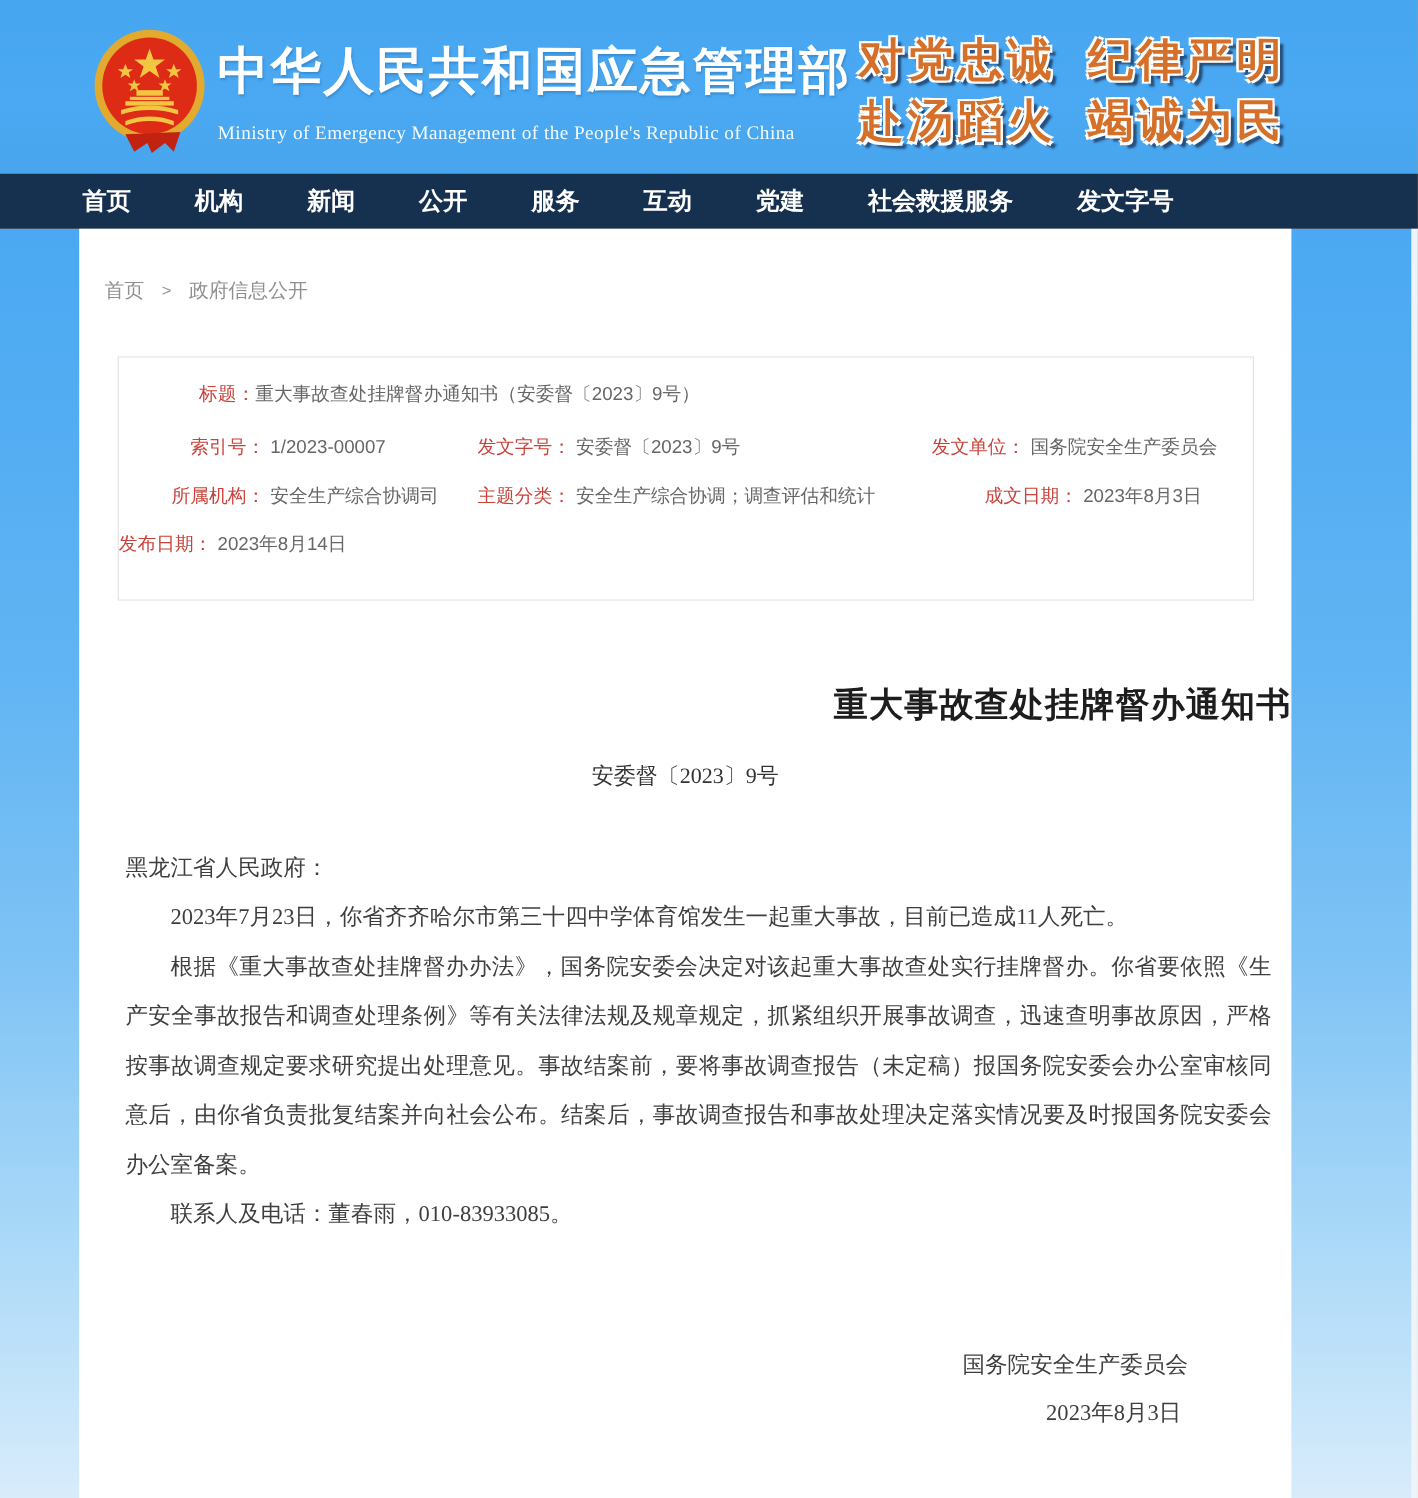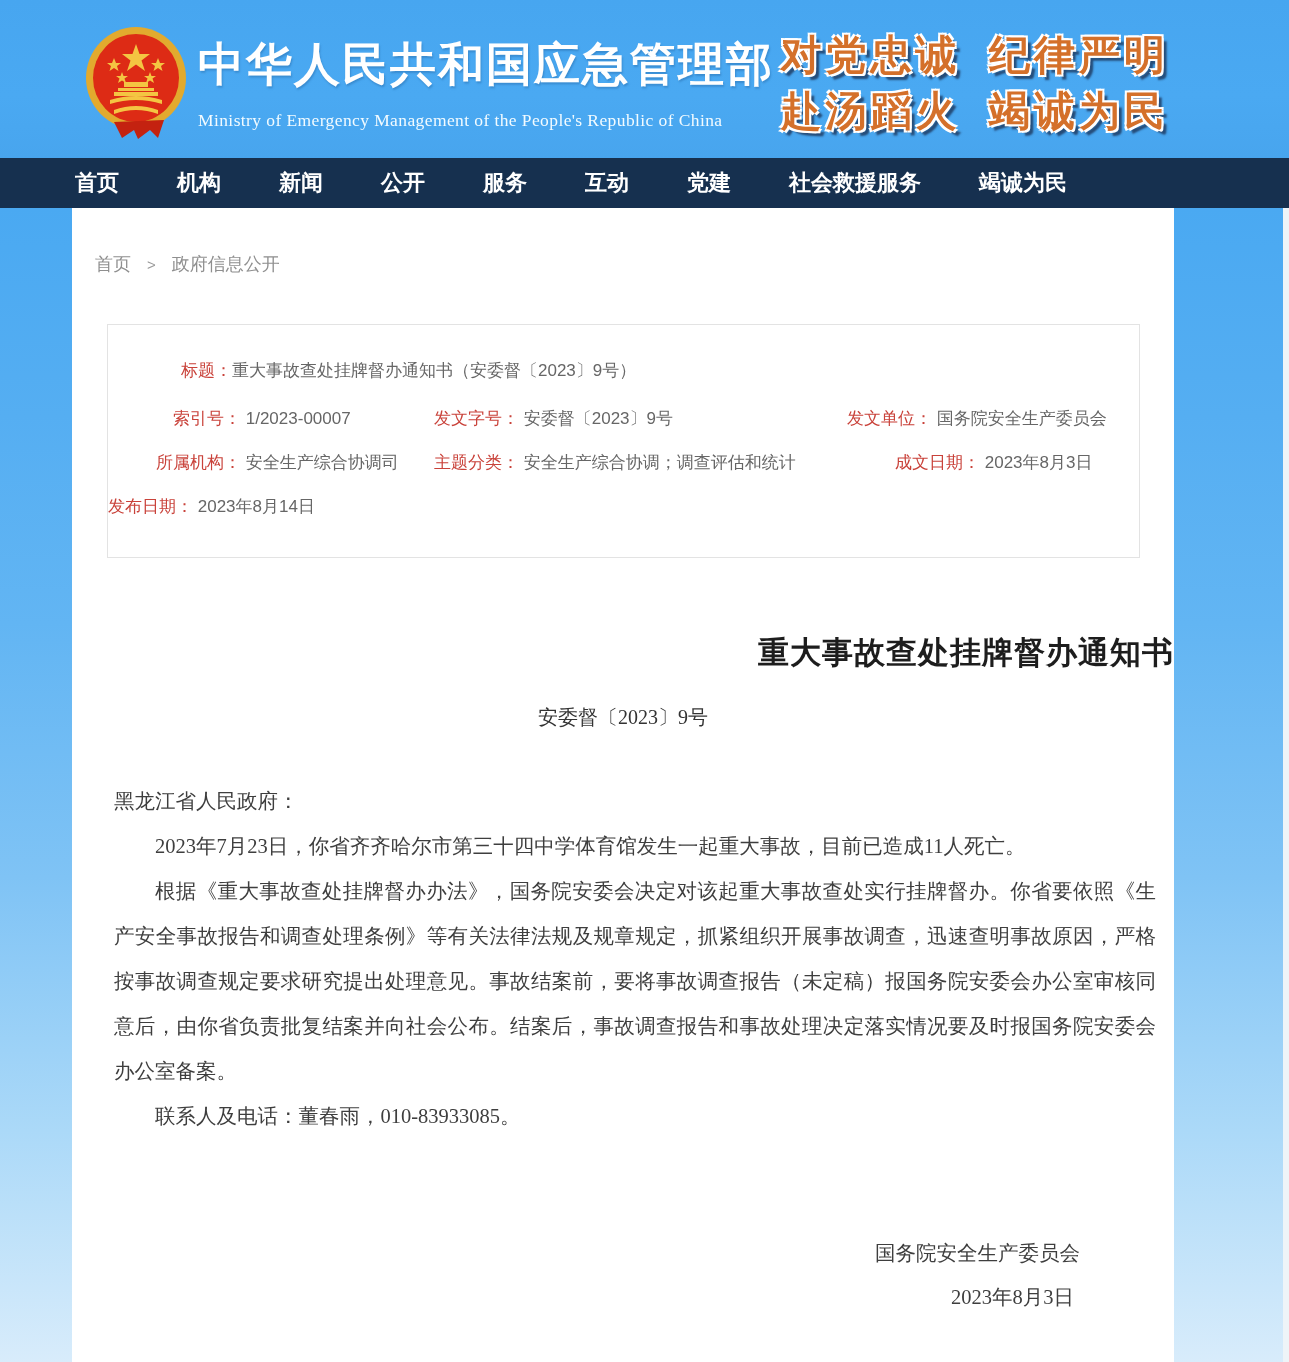--- a/index.html
+++ b/index.html
@@ -57,21 +57,21 @@
 
   .breadcrumb{
     margin:44px 0 0 23px; font-size:18px; color:#8f8f8f; display:flex; gap:16px; align-items:center;
   }
   .breadcrumb .crumb{ cursor:pointer; }
   .breadcrumb .sep{ font-size:15px; color:#9a9a9a; }
 
   
   .meta-box{
     margin:48px 0 0 35px; width:1033px; border:1px solid #e3e3e3; background:#fff;
-    padding:30px 0 26px 0;
+    padding:18px 0 26px 0;
   }
   .meta-row-title{ padding-left:73px; height:44px; line-height:32px; font-size:17px; }
   .meta-grid{ display:grid; grid-template-columns:326px 413px 294px; }
   .meta-cell{ height:44px; line-height:40px; font-size:17px; white-space:nowrap; overflow:hidden; }
   .meta-cell .mlabel, .meta-row-title .mlabel{ color:#c9423a; }
   .meta-cell .mval, .meta-row-title .mval{ color:#666666; }
   .cell-c1{ padding-left:43px; }
   .cell-c1 .mlabel{ display:inline-block; width:90px; text-align:right; }
   .cell-c2 .mlabel, .cell-c3 .mlabel{ display:inline-block; }
 
@@ -128,21 +128,21 @@
 
   <nav class="main-nav">
     <div class="nav-item">首页</div>
     <div class="nav-item">机构</div>
     <div class="nav-item">新闻</div>
     <div class="nav-item">公开</div>
     <div class="nav-item">服务</div>
     <div class="nav-item">互动</div>
     <div class="nav-item">党建</div>
     <div class="nav-item">社会救援服务</div>
-    <div class="nav-item">竭诚为民</div>
+    <div class="nav-item">发文字号</div>
   </nav>
 
   <div class="main-area">
     <div class="right-light-strip"></div>
 
     <div class="content-panel">
 
       <div class="breadcrumb">
         <span class="crumb">首页</span>
         <span class="sep">&gt;</span>

